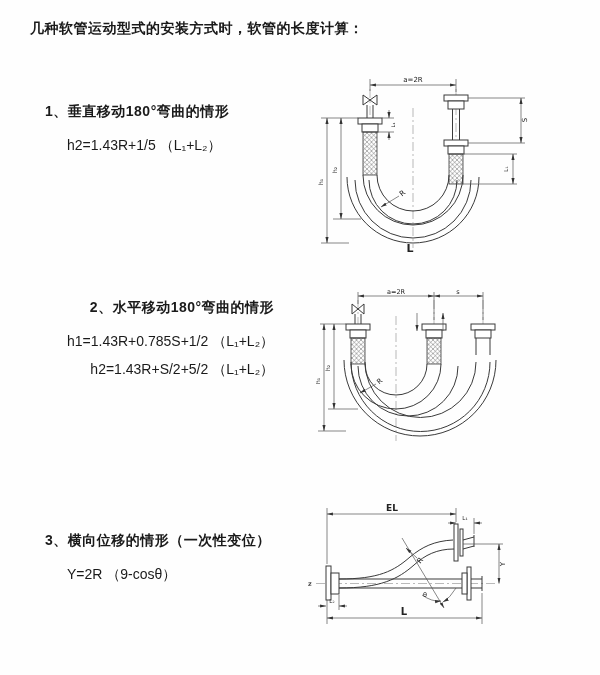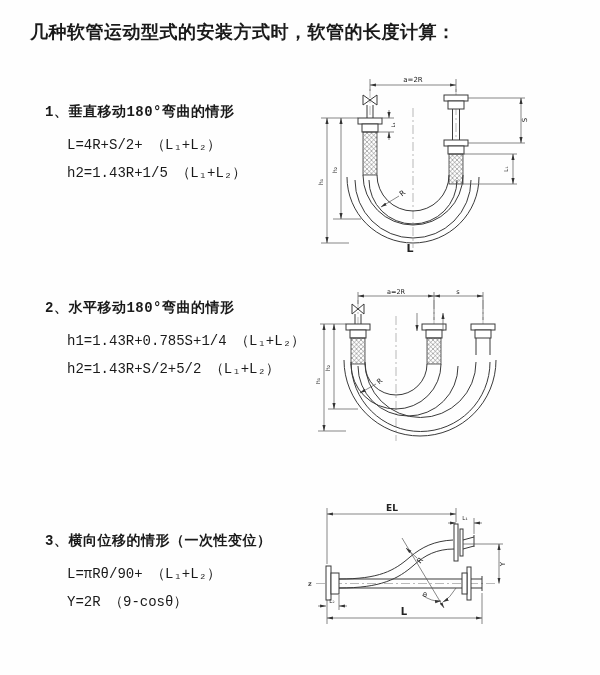--- a/index.html
+++ b/index.html
@@ -1,23 +1,23 @@
 <!DOCTYPE html>
 <html><head>
 <meta charset="utf-8">
 <style>
   html,body { margin:0; padding:0; }
   body {
     width:600px; height:675px; position:relative; overflow:hidden;
     background:#fefefe; color:#1a1a1a;
     font-family:"Liberation Sans","DejaVu Sans",sans-serif;
   }
-  .title { position:absolute; left:30px; top:20px; font-size:18px; font-weight:700; letter-spacing:.5px;font-family:Liberation Serif, serif; }
-  .section { position:absolute; left:45px;font-family:Liberation Mono, monospace; }
-  #sec1 { top:103px; } #sec2 { top:299px; } #sec3 { top:532px; }
+  .title { position:absolute; left:30px; top:20px; font-size:14px; font-weight:700; letter-spacing:.5px;font-family:Liberation Serif, serif; }
+  .section { position:absolute; left:45px; }
+  #sec1 { top:103px; } #sec2 { top:299px;text-align:right; } #sec3 { top:532px; }
   .sec-heading { font-size:14px; font-weight:700; letter-spacing:.5px; }
   .formulas { list-style:none; margin:10px 0 0 22px; padding:0; }
   .formulas li { font-size:14px; line-height:28px; white-space:nowrap; }
   svg.diagram { position:absolute; }
   #d1 { left:313px; top:70px; }
   #d2 { left:316px; top:286px; }
   #d3 { left:304px; top:498px; }
   svg text { font-family:"DejaVu Sans",sans-serif; fill:#222; }
   .dl { stroke:#555; stroke-width:.7; fill:none; }                 
   .cl { stroke:#8a8a8a; stroke-width:.6; fill:none; stroke-dasharray:9 3 2 3; } 
@@ -37,37 +37,35 @@
       <path d="M0,.5 L9.6,3 L0,5.5 Z" fill="#333"></path>
     </marker>
   </defs>
 </svg>
 
 <div class="title">几种软管运动型式的安装方式时，软管的长度计算：</div>
 
 <div class="section" id="sec1">
   <div class="sec-heading">1、垂直移动180°弯曲的情形</div>
   <ul class="formulas">
-    <li>L=4R+S/2+ （L₁+L₂）</li>
     <li>h2=1.43R+1/5 （L₁+L₂）</li>
   </ul>
 </div>
 
 <div class="section" id="sec2">
   <div class="sec-heading">2、水平移动180°弯曲的情形</div>
   <ul class="formulas">
-    <li>h1=1.43R+0.785S+1/4 （L₁+L₂）</li>
+    <li>h1=1.43R+0.785S+1/2 （L₁+L₂）</li>
     <li>h2=1.43R+S/2+5/2 （L₁+L₂）</li>
   </ul>
 </div>
 
 <div class="section" id="sec3">
   <div class="sec-heading">3、横向位移的情形（一次性变位）</div>
   <ul class="formulas">
-    <li>L=πRθ/90+ （L₁+L₂）</li>
     <li>Y=2R （9-cosθ）</li>
   </ul>
 </div>
 
 <svg id="d1" class="diagram" width="270" height="190" viewBox="0 0 270 190">
   <g>
     <line class="cl" x1="100" y1="38" x2="100" y2="178"></line>
     <line class="cl" x1="57" y1="19" x2="57" y2="64"></line>
     <line class="cl" x1="143" y1="19" x2="143" y2="86"></line>
   </g>

